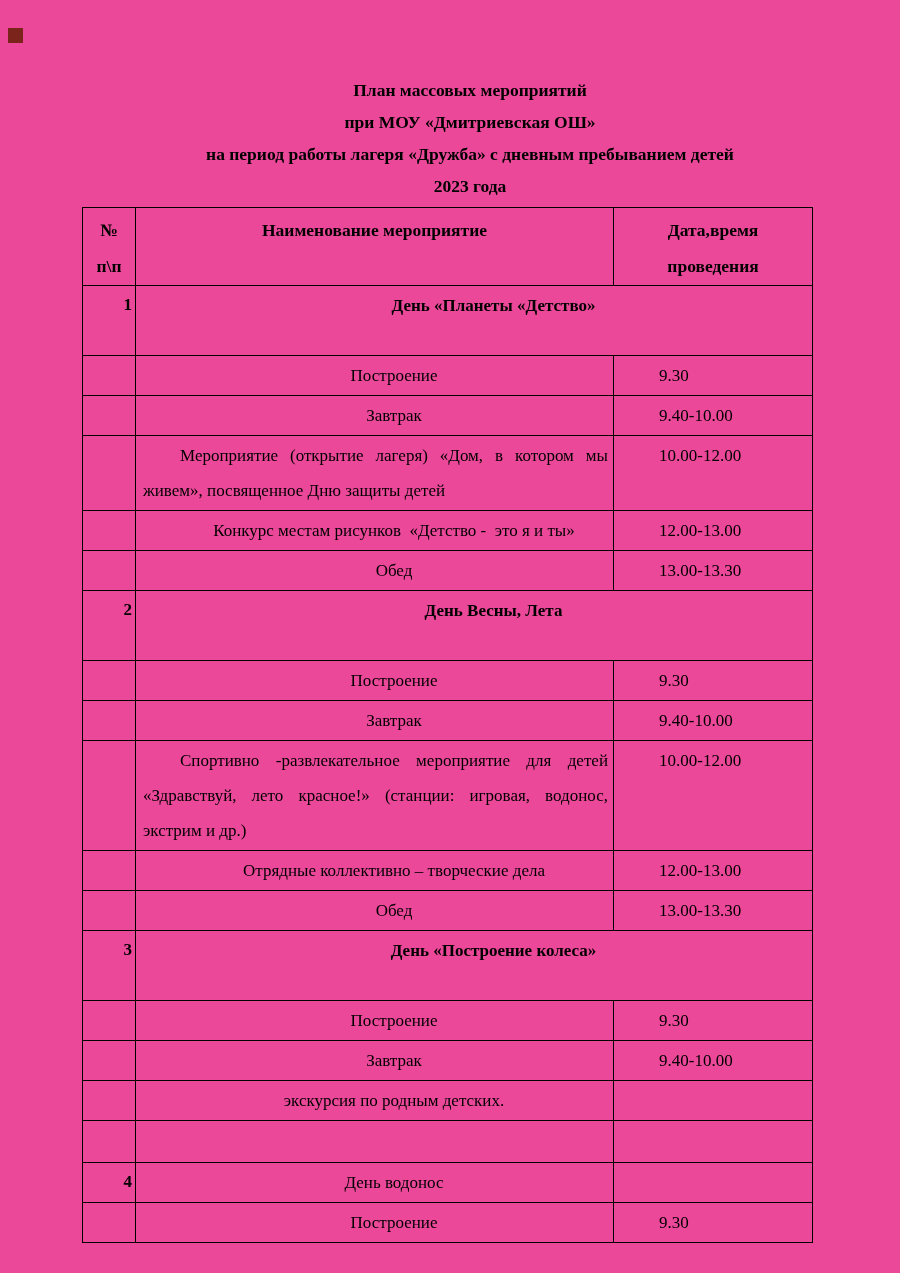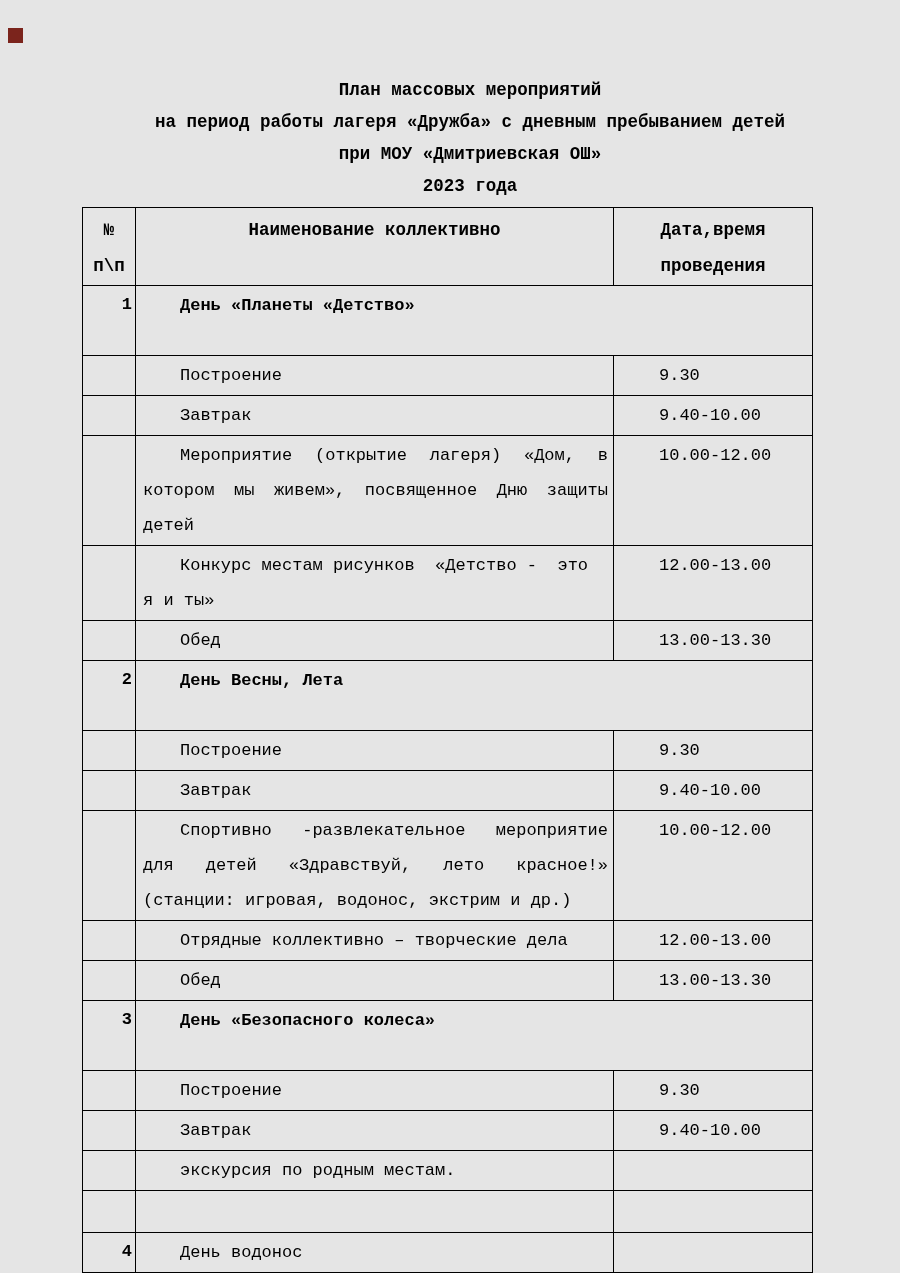--- a/index.html
+++ b/index.html
@@ -1,21 +1,21 @@
 <!DOCTYPE html>
 <html><head>
 <meta charset="utf-8">
 <style>
   html, body { margin: 0; padding: 0; background: #ffffff; }
   .page {
     position: relative;
     width: 900px;
     height: 1273px;
-    background: #e5e5e5;
-    font-family: Liberation Mono, monospace;
+    background: #ec4899;
+    font-family: Liberation Serif, serif;
     color: #000000;
     overflow: hidden;
   }
   .corner-marker {
     position: absolute;
     left: 8px;
     top: 28px;
     width: 15px;
     height: 15px;
   }
@@ -60,20 +60,21 @@
     text-align: right;
     padding: 2px 3px 0 0;
     font-weight: bold;
     line-height: 34px;
   }
   td.cell-name {
     padding: 2px 5px 2px 7px;
     text-indent: 37px;
     line-height: 35px;
     white-space: pre-wrap;
+    text-align: center;
   }
   td.cell-name.justify { text-align: justify; }
   td.cell-time {
     padding: 2px 4px 2px 45px;
     line-height: 35px;
   }
   tr.row-day td.cell-name { font-weight: bold; }
   tr.row-event     { height: 40px; }
   tr.row-event-multi { height: auto; margin-left: 6px; }
   tr.row-day       { height: 70px; }
@@ -81,38 +82,38 @@
   tr.row-empty     { height: 42px; }
 </style>
 </head>
 <body>
 
 <div class="page">
   <div class="corner-marker" style="background: rgb(123, 36, 28);"></div>
 
   <div class="title-block">
     <div class="title-line">План массовых мероприятий</div>
+    <div class="title-line">при МОУ «Дмитриевская ОШ»</div>
     <div class="title-line">на период работы лагеря «Дружба» с дневным пребыванием детей</div>
-    <div class="title-line">при МОУ «Дмитриевская ОШ»</div>
     <div class="title-line">2023 года</div>
   </div>
 
   <table class="events-table">
     <colgroup>
       <col class="c-num">
         <col class="c-name">
         <col class="c-time">
     </colgroup>
     <thead>
       <tr>
         <th>
           <div>№</div>
           <div>п\п</div>
         </th>
-        <th>Наименование коллективно</th>
+        <th>Наименование мероприятие</th>
         <th>
           <div>Дата,время</div>
           <div>проведения</div>
         </th>
       </tr>
     </thead>
     <tbody id="table-body">
         <tr class="row-day">
           <td class="cell-num">1</td>
           <td class="cell-name" colspan="2">День «Планеты «Детство»</td>
@@ -166,35 +167,35 @@
           <td class="cell-name">Отрядные коллективно – творческие дела</td>
           <td class="cell-time">12.00-13.00</td>
         </tr>
         <tr class="row-event">
           <td class="cell-num"></td>
           <td class="cell-name">Обед</td>
           <td class="cell-time">13.00-13.30</td>
         </tr>
         <tr class="row-day">
           <td class="cell-num">3</td>
-          <td class="cell-name" colspan="2">День «Безопасного колеса»</td>
+          <td class="cell-name" colspan="2">День «Построение колеса»</td>
         </tr>
         <tr class="row-event">
           <td class="cell-num"></td>
           <td class="cell-name">Построение</td>
           <td class="cell-time">9.30</td>
         </tr>
         <tr class="row-event">
           <td class="cell-num"></td>
           <td class="cell-name">Завтрак</td>
           <td class="cell-time">9.40-10.00</td>
         </tr>
         <tr class="row-event">
           <td class="cell-num"></td>
-          <td class="cell-name">экскурсия по родным местам.</td>
+          <td class="cell-name">экскурсия по родным детских.</td>
           <td class="cell-time"></td>
         </tr>
         <tr class="row-empty">
           <td class="cell-num"></td>
           <td class="cell-name"></td>
           <td class="cell-time"></td>
         </tr>
         <tr class="row-day-short">
           <td class="cell-num">4</td>
           <td class="cell-name">День водонос</td>

